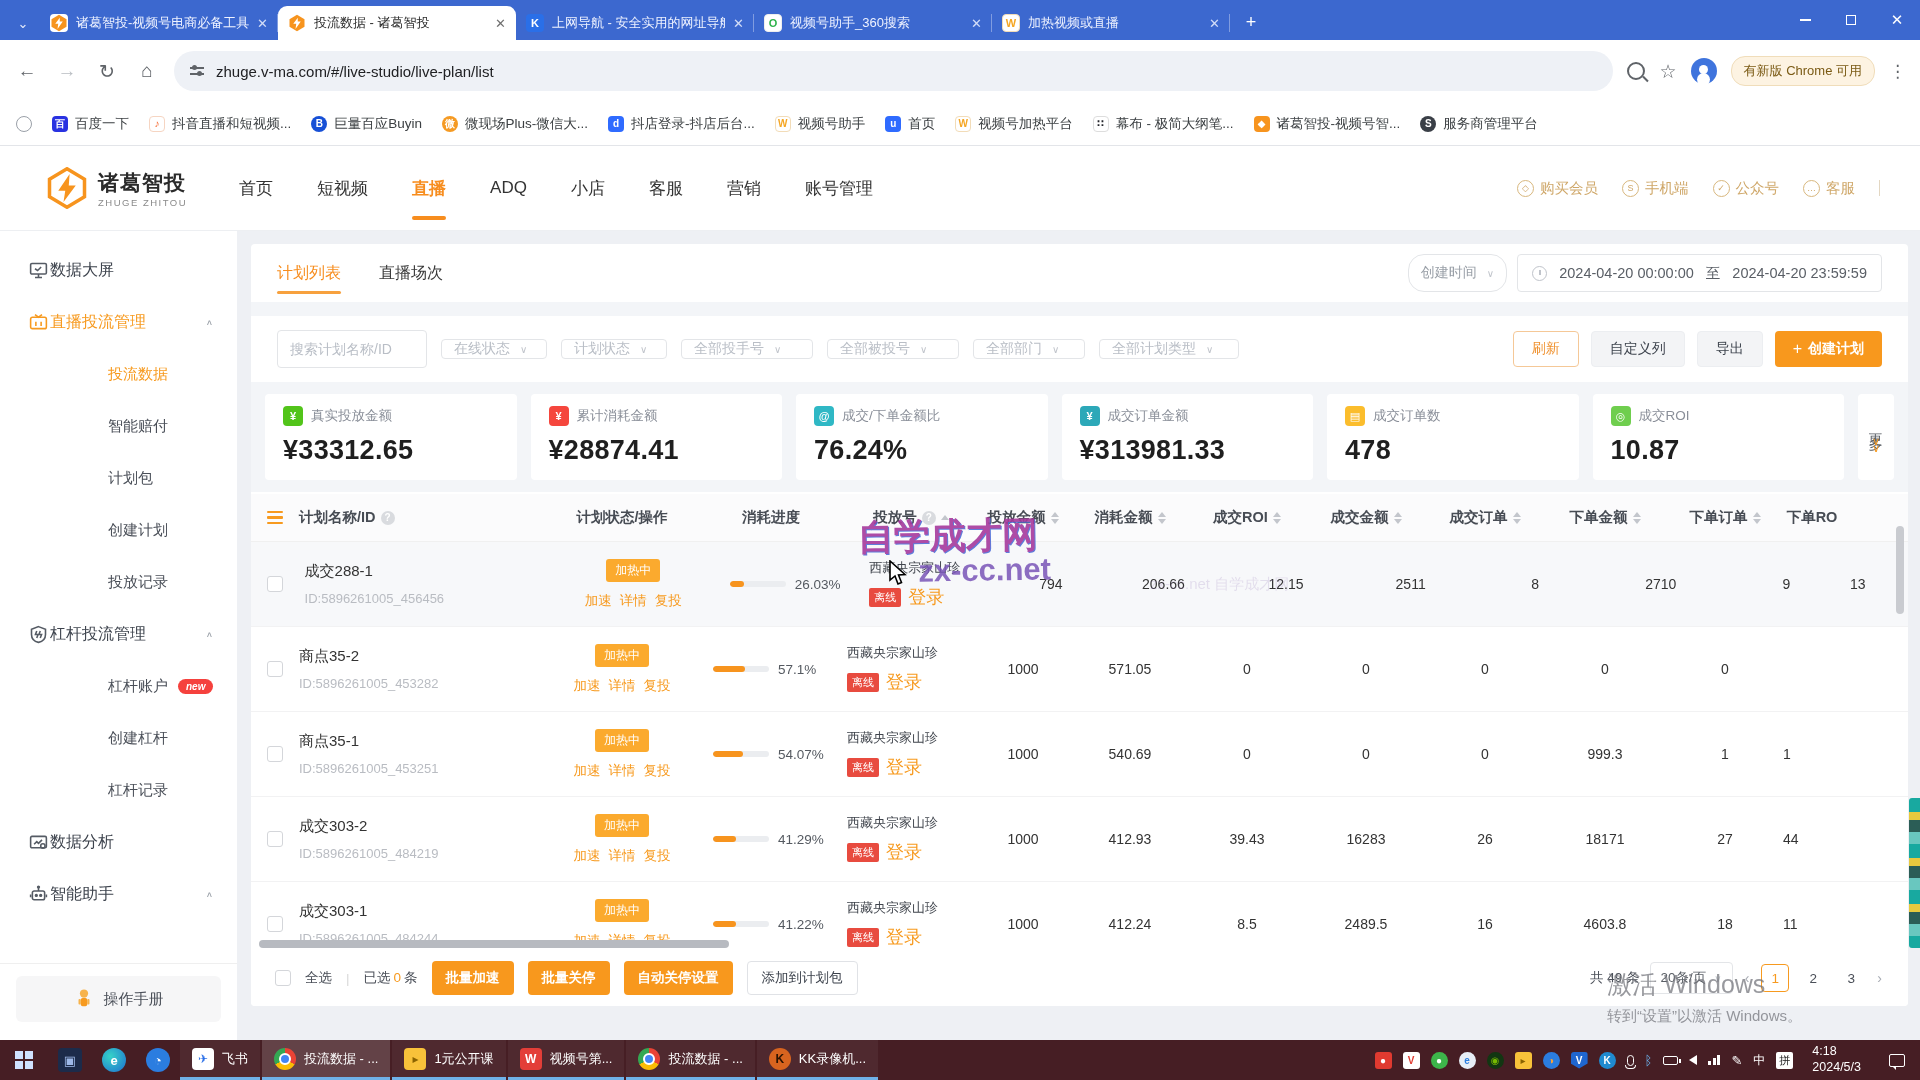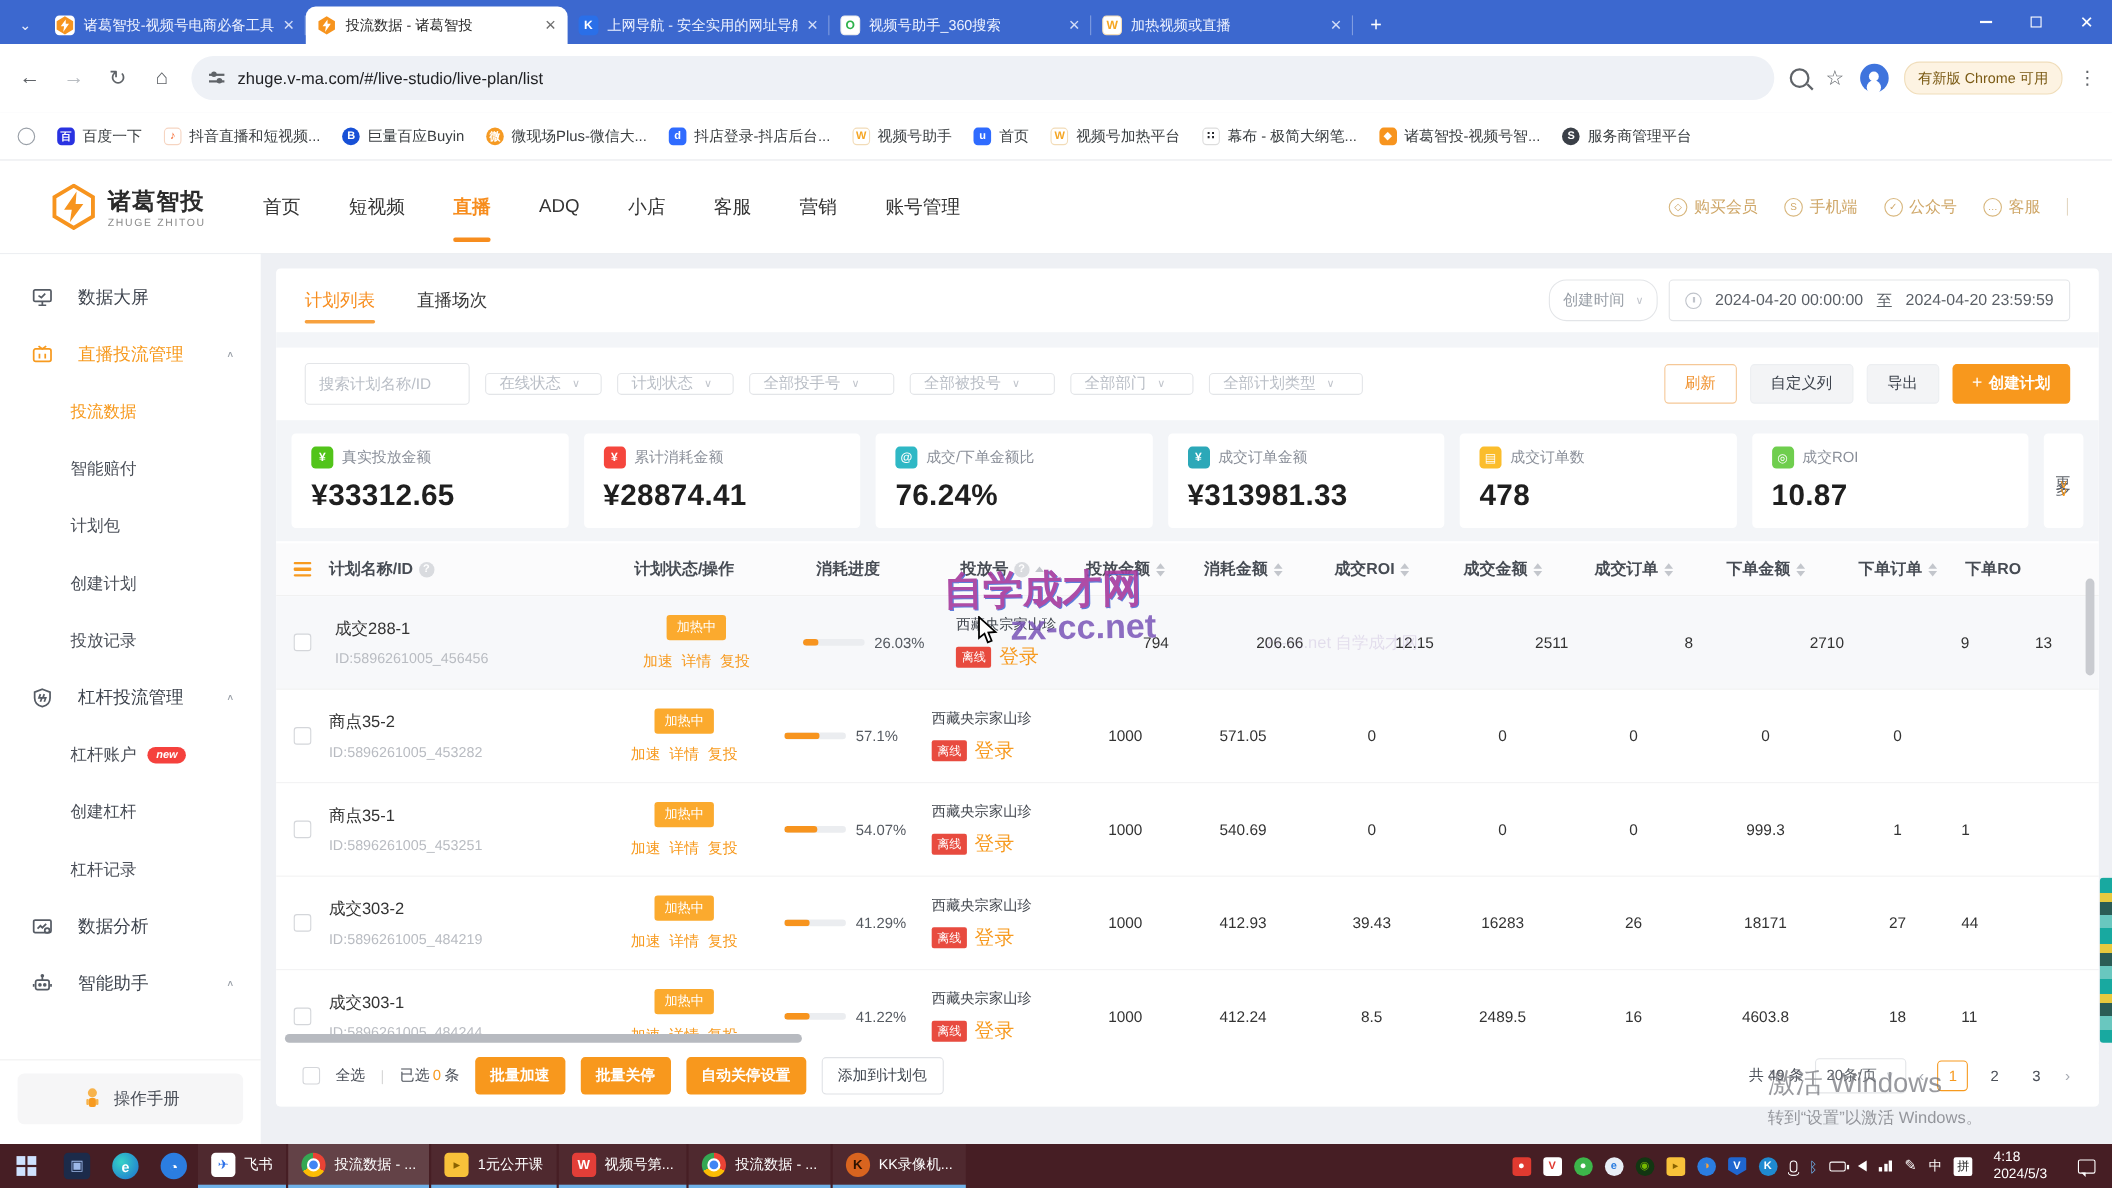--- a/index.html
+++ b/index.html
@@ -56,25 +56,25 @@
   .nav-item.active { color:#f78d1e; font-weight:bold; }
   .nav-item.active::after { content:""; position:absolute; left:50%; transform:translateX(-50%); bottom:10px; width:34px; height:4px; border-radius:2px; background:#f78d1e; }
   .hd-right { margin-left:auto; display:flex; align-items:center; gap:24px; color:#cfa768; font-size:14.5px; }
   .hd-link { display:flex; align-items:center; gap:6px; }
   .hicon { width:17px; height:17px; border:1.4px solid #d8b77e; border-radius:50%; display:grid; place-items:center; font-size:9px; color:#cfa768; }
   .hd-right .divider { width:1px; height:16px; background:#e3d7c2; }
 
   
   .appbody { display:flex; height:810px; }
   .sidebar { width:237px; background:#fff; padding-top:14px; display:flex; flex-direction:column; }
-  .sd-item { height:52px; display:flex; align-items:center; gap:22px; padding:0 24px 0 28px; font-size:16px; color:#3d434d; }
+  .sd-item { height:52px; display:flex; align-items:center; gap:1px; padding:0 24px 0 28px; font-size:16px; color:#3d434d; }
   .sd-item svg { width:21px; height:21px; flex:0 0 auto; }
   .sd-item.orange { color:#f79a1f; }
   .sd-chevron { margin-left:auto; font-size:10px; color:#9aa0a8; transform:scaleY(.8); }
-  .sd-child { height:52px; display:flex; align-items:center; padding-left:64px; font-size:15px; color:#4a4f58; gap:10px; }
+  .sd-child { height:52px; display:flex; align-items:center; padding-left:64px; font-size:15px; color:#4a4f58; gap:10px;margin-left:44px; }
   .sd-child.active { color:#f79a1f; }
   .badge-new { background:#f5413d; color:#fff; font-size:10px; padding:2px 8px; border-radius:8px; font-style:italic; font-weight:bold; }
   .manual-wrap { margin-top:auto; border-top:1px solid #efefef; padding:12px 16px 18px; }
   .manual { height:46px; background:#f6f6f7; border-radius:6px; display:flex; align-items:center; justify-content:center; gap:10px; font-size:15px; color:#4a4f58; }
 
   .main { flex:1; padding:14px 12px 0 14px; position:relative; }
   .panel { background:#fff; border-radius:4px; height:762px; position:relative; overflow:hidden; }
 
   .p-tabs { height:58px; display:flex; align-items:center; padding:0 26px; }
   .ptab { font-size:16px; color:#3a3a3a; margin-right:38px; height:58px; display:flex; align-items:center; position:relative; }

